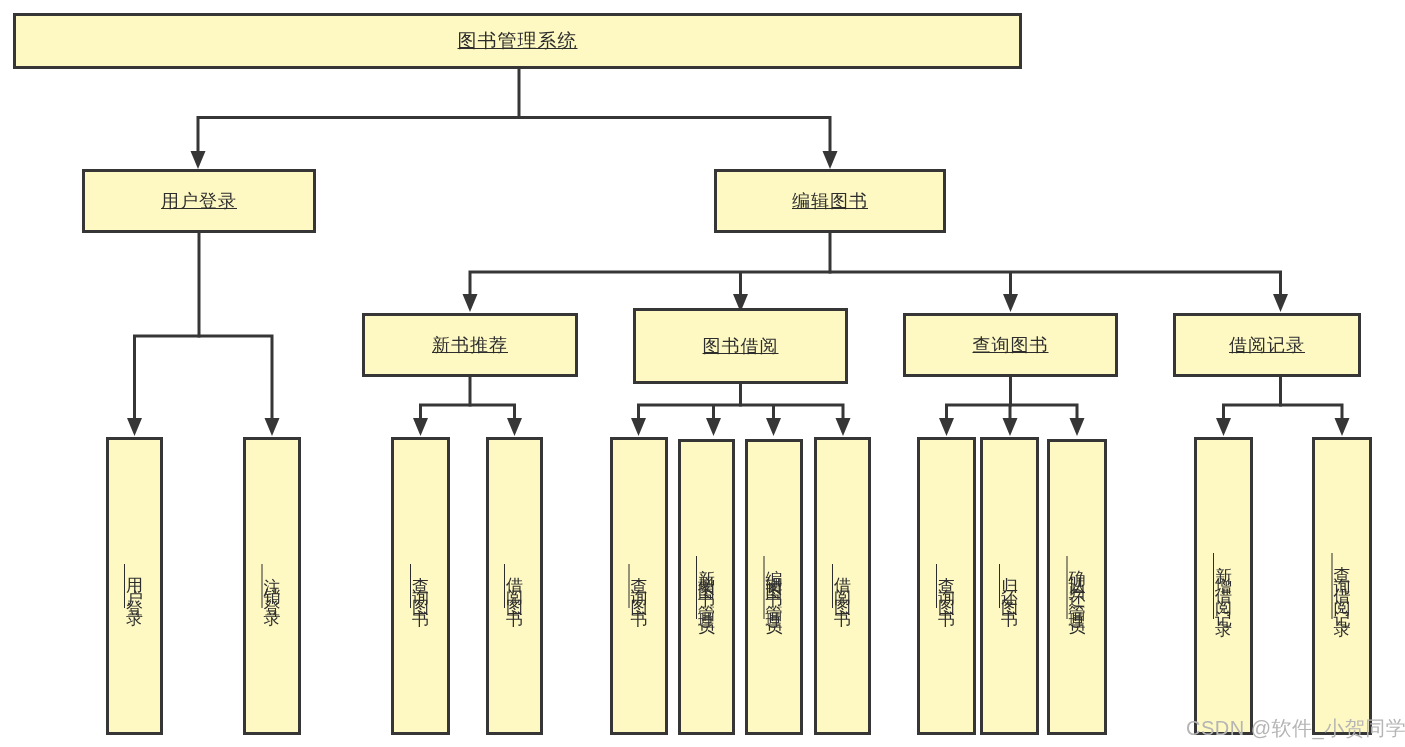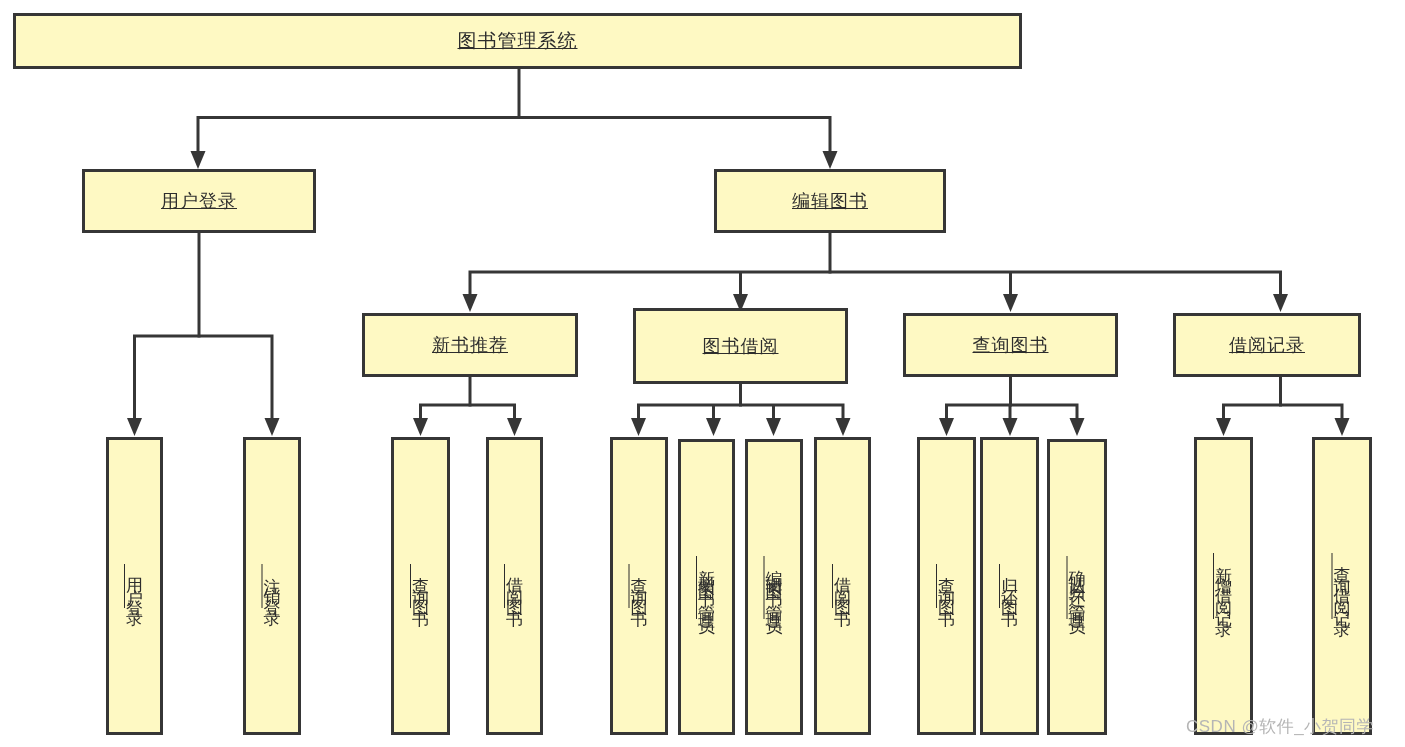--- a/index.html
+++ b/index.html
@@ -30,21 +30,21 @@
     text-orientation:mixed;
     letter-spacing:11px;
     line-height:1.0;
     white-space:nowrap;
   }
   .leaf-long span{letter-spacing:7px;}
   svg.connectors{position:absolute;left:0;top:0;}
   .watermark{
     position:absolute;
     left:1186px;top:715px;
-    font-size:17px;
+    font-size:20px;
     color:#b5b5b5;
     letter-spacing:0.5px;
     z-index:10;
     white-space:nowrap;
   }
 </style>
 </head>
 <body>
 
 <div id="canvas">

